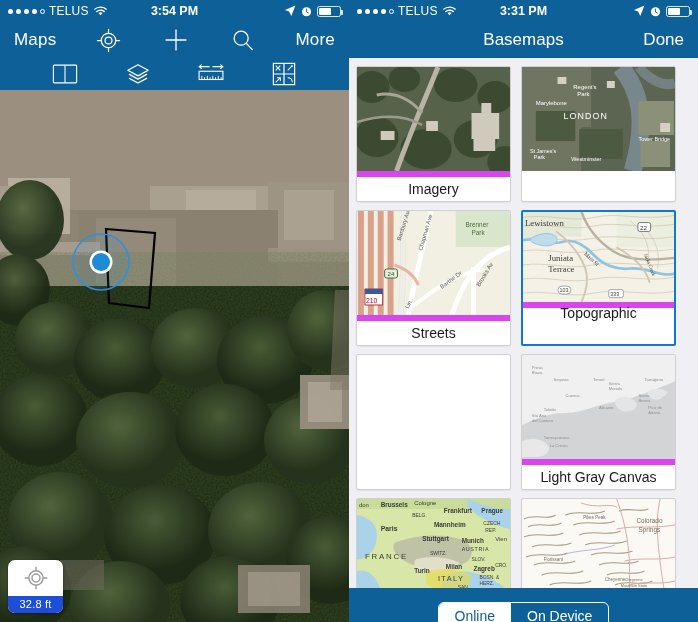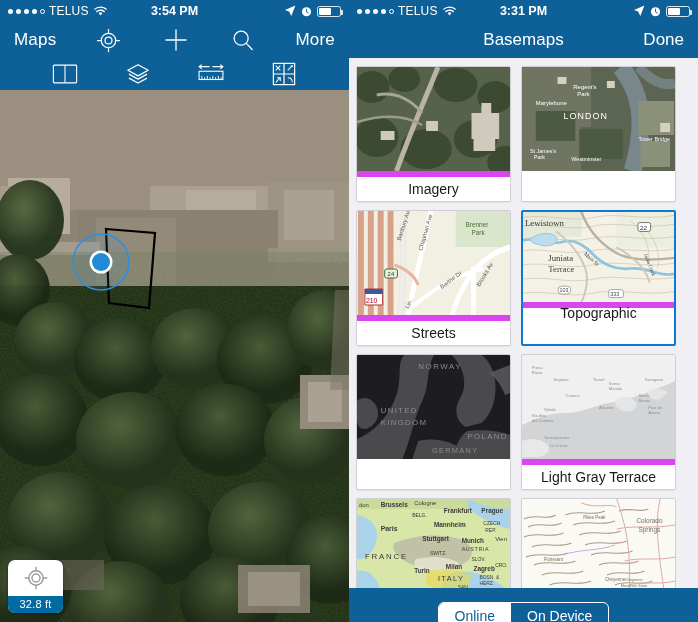--- a/index.html
+++ b/index.html
@@ -39,21 +39,21 @@
   .tb-icon { width:30px; height:24px; display:flex; align-items:center; justify-content:center; }
 
   
   .mapwrap { position:relative; width:349px; height:532px; overflow:hidden; background:#4a5a3a; }
   .mapimg { position:absolute; inset:0; }
   .scalebox {
     position:absolute; left:8px; bottom:9px; width:55px; border-radius:7px;
     background:#fff; overflow:hidden; box-shadow:0 1px 3px rgba(0,0,0,.45);
   }
   .scalebox .ic { height:36px; display:flex; align-items:center; justify-content:center; }
-  .scalebox .lbl { background:#0369a1; color:#fff; font-size:11px; text-align:center;
+  .scalebox .lbl { background:#1d4ed8; color:#fff; font-size:11px; text-align:center;
                    padding:2px 0 3px; letter-spacing:.2px; }
 
   
   .rnav { height:36px; background:#0d6098; position:relative; display:flex;
           align-items:center; justify-content:center; color:#fff; }
   .rnav .title { font-size:17px; }
   .rnav .done { position:absolute; right:14px; font-size:17px; }
   .rbody { width:349px; height:530px; background:#efeff4; overflow:hidden; position:relative; }
   .grid { display:flex; flex-wrap:wrap; padding:8px 7px 0 7px; gap:8px 10px; }
   .card { width:155px; background:#fff; border:1px solid #cfcfd4; border-radius:2px; overflow:hidden;
@@ -460,42 +460,20 @@
                 <text x="26" y="68" font-size="9">Terrace</text>
                 <text x="62" y="48" font-size="6" transform="rotate(44 62 48)">Main St</text>
                 <text x="124" y="48" font-size="5.5" transform="rotate(70 124 48)">Jacks Creek</text>
               </g>
             </svg>
           </div>
           <div class="cap">Topographic</div>
         </div>
 
         <div class="card">
-          <div class="thumb">
-            <svg viewBox="0 0 155 104" preserveAspectRatio="none">
-              <rect width="155" height="104" fill="#1d1d1f"></rect>
-              <g fill="#4a4a4d">
-                <path d="M0 84 C20 76 34 58 40 40 C46 22 40 8 48 0 L78 0 C70 14 74 30 66 46 C58 62 54 86 46 104 L0 104Z"></path>
-                <path d="M0 46 C8 40 16 44 20 52 C24 62 18 72 8 74 C2 74 0 70 0 64Z"></path>
-                <path d="M96 0 C110 14 112 32 104 44 C98 54 100 66 110 72 L126 68 C136 60 142 44 140 26 C138 12 132 4 126 0Z"></path>
-                <path d="M112 76 C126 74 146 76 155 80 L155 104 L96 104 C100 92 104 80 112 76Z"></path>
-                <path d="M62 86 C78 82 98 86 108 96 L110 104 L56 104Z"></path>
-              </g>
-              <g fill="#5f5f63" opacity=".8">
-                <path d="M134 18 C140 22 146 30 150 40 L155 38 L155 10Z"></path>
-              </g>
-              <g font-family="Liberation Sans, sans-serif" fill="#8c8c90">
-                <text x="62" y="14" font-size="8" letter-spacing="1.6">NORWAY</text>
-                <text x="24" y="58" font-size="8" letter-spacing="1.3">UNITED</text>
-                <text x="24" y="70" font-size="8" letter-spacing="1.3">KINGDOM</text>
-                <text x="112" y="84" font-size="8" letter-spacing="1.3">POLAND</text>
-                <text x="76" y="98" font-size="7.5" letter-spacing="1.3">GERMANY</text>
-              </g>
-            </svg>
-          </div>
         </div>
 
         <div class="card">
           <div class="thumb">
             <svg viewBox="0 0 155 104" preserveAspectRatio="none">
               <rect width="155" height="104" fill="#f0f0f0"></rect>
               <path d="M0 70 C14 64 26 58 44 58 C62 58 74 50 88 48 C104 46 120 40 136 34 C146 30 152 28 155 26 L155 104 L0 104Z" fill="#d2d4d6"></path>
               <path d="M0 86 C10 82 20 84 26 90 C30 96 24 102 14 102 L0 102Z" fill="#e8e8e8"></path>
               <path d="M96 44 C104 40 112 42 116 48 C118 54 110 58 102 56 C96 54 92 48 96 44" fill="#e4e5e6"></path>
               <path d="M128 36 C136 32 144 34 148 38 L140 44 C132 46 126 42 128 36" fill="#e4e5e6"></path>
@@ -514,21 +492,21 @@
                 <text x="78" y="54">Alicante</text>
                 <text x="128" y="54">Pico de</text>
                   <text x="128" y="59">Aitana</text>
                 <text x="10" y="62">Sta Ana</text>
                   <text x="10" y="67">del Cantera</text>
                 <text x="22" y="84">Torrespuestas</text>
                 <text x="28" y="92">La Cresta</text>
               </g>
             </svg>
           </div>
-          <div class="cap">Light Gray Terrace</div>
+          <div class="cap">Light Gray Canvas</div>
         </div>
 
         <div class="card">
           <div class="thumb">
             <svg viewBox="0 0 155 104" preserveAspectRatio="none">
               <rect width="155" height="104" fill="#d8e6a8"></rect>
               <rect x="0" y="0" width="155" height="10" fill="#c9dc9a"></rect>
               <path d="M0 16 C12 18 22 26 20 40 C18 54 6 62 0 60Z" fill="#aad3ea"></path>
               <path d="M0 72 C10 70 18 76 22 86 C26 96 20 104 8 104 L0 104Z" fill="#aad3ea"></path>
               <path d="M92 76 C104 70 120 72 136 80 C148 86 155 92 155 100 L155 104 L86 104 C84 92 86 82 92 76Z" fill="#aad3ea"></path>

